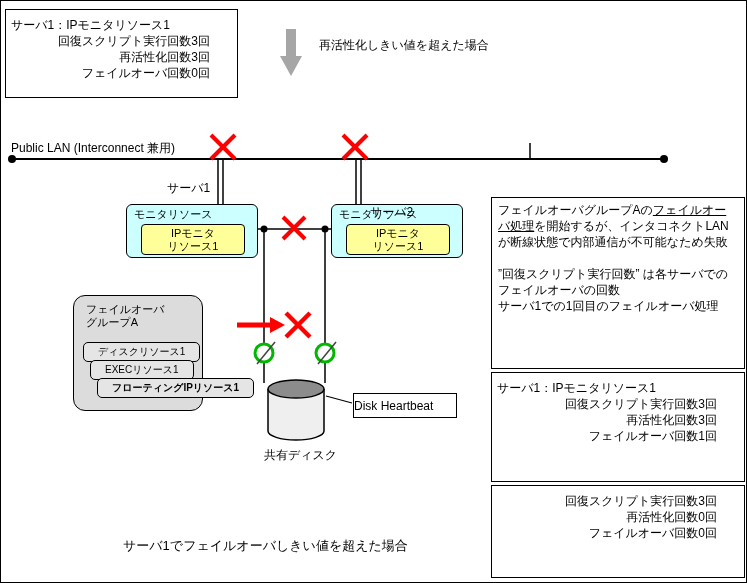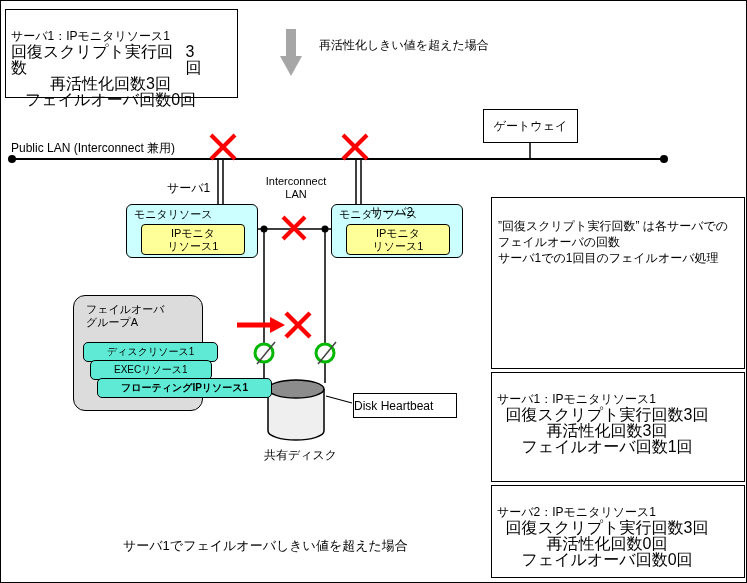--- a/index.html
+++ b/index.html
@@ -7,44 +7,44 @@
     position:relative;width:747px;height:583px;background:#fff;
     box-sizing:border-box;border:1px solid #000;overflow:hidden;
     font-family:"Liberation Sans","DejaVu Sans",sans-serif;
     color:#000;font-size:12px;
   }
   svg.overlay{position:absolute;left:0;top:0;z-index:1;}
   .lbl{position:absolute;z-index:3;white-space:nowrap;}
   .box{position:absolute;z-index:2;background:#fff;border:1px solid #000;box-sizing:border-box;}
 
   
-  .stat-box{padding:18px 5px;z-index:4;}
+  .stat-box{padding:7px 5px;z-index:4;}
   .stat-title{font-size:12px;line-height:16px;}
-  .stat-row{display:flex;justify-content:center;padding-right:22px;font-size:16px;line-height:16px;}
+  .stat-row{display:flex;justify-content:flex-end;padding-right:22px;font-size:12px;line-height:16px;}
 
   
   .desc-box{padding:4px 6px;font-size:12px;line-height:16px;z-index:4;}
   .desc-p{white-space:normal;}
   .ul{text-decoration:underline;}
 
   
   .gw-box{display:flex;align-items:center;justify-content:center;font-size:12px;}
   .hb-box{display:flex;align-items:center;justify-content:flex-start;font-size:12px;z-index:4;}
 
   
   .monitor-box{position:absolute;z-index:2;background:#ccffff;border:1px solid #000;border-radius:6px;box-sizing:border-box;}
   .monitor-label{position:absolute;left:7px;top:2px;font-size:11px;}
   .ip-box{position:absolute;left:14px;top:19px;width:104px;height:31px;background:#ffff99;border:1px solid #000;border-radius:4px;
           display:flex;flex-direction:column;align-items:center;justify-content:center;font-size:11px;line-height:13px;box-sizing:border-box;}
 
   
   .group-box{position:absolute;z-index:2;background:#dcdcdc;border:1px solid #000;border-radius:12px;box-sizing:border-box;}
   .group-title{position:absolute;left:12px;top:7px;font-size:11px;line-height:13px;}
-  .res-box{position:absolute;z-index:3;background:#5eead4;border:1px solid #000;border-radius:5px;
-           font-size:10px;line-height:16px;padding:1px 23px;white-space:nowrap;box-sizing:border-box;}
+  .res-box{position:absolute;z-index:3;background:#e5e5e5;border:1px solid #000;border-radius:5px;
+           font-size:10px;line-height:16px;padding:1px 14px;white-space:nowrap;box-sizing:border-box;}
 
   .interconnect-label{position:absolute;z-index:3;width:82px;text-align:center;font-size:11px;line-height:13px;}
   .small-note{font-size:12px;}
   .bottom-note{font-size:13px;}
 </style>
 </head>
 <body>
 
 <div class="canvas">
 
@@ -131,33 +131,26 @@
       <span>3回</span>
     </div>
     <div class="stat-row">
       <span>フェイルオーバ回数</span>
       <span>0回</span>
     </div>
   </div>
 
   <div class="lbl small-note" style="left:318px;top:36px;">再活性化しきい値を超えた場合</div>
 
-  <div class="box gw-box" style="left:482px;top:108px;width:95px;height:34px;">
-    <span>ゲートウェイ</span>
-  </div>
 
   <div class="lbl" style="left:10px;top:139px;">Public LAN (Interconnect 兼用)</div>
 
   <div class="lbl" style="left:166px;top:179px;">サーバ1</div>
   <div class="lbl" style="left:369px;top:179px;margin-top:24px;">サーバ2</div>
 
-  <div class="interconnect-label" style="left:254px;top:174px;">
-    <div>Interconnect</div>
-    <div>LAN</div>
-  </div>
 
   <div class="monitor-box" style="left:125px;top:203px;width:132px;height:54px;">
     <div class="monitor-label">モニタリソース</div>
     <div class="ip-box">
       <div>IPモニタ</div>
       <div>リソース1</div>
     </div>
   </div>
 
   <div class="monitor-box" style="left:330px;top:203px;width:132px;height:54px;">
@@ -178,20 +171,23 @@
   <div class="res-box" style="left:89px;top:359px;">EXECリソース1</div>
   <div class="res-box" style="left:96px;top:377px;font-weight:bold;">フローティングIPリソース1</div>
 
   <div class="box hb-box" style="left:352px;top:392px;width:104px;height:25px;">
     <span>Disk Heartbeat</span>
   </div>
 
   <div class="lbl" style="left:263px;top:446px;">共有ディスク</div>
 
   <div class="box desc-box" style="left:490px;top:196px;width:254px;height:172px;">
+    <div class="desc-p">
+      <span>フェイルオーバグループAの</span><span class="ul">フェイルオーバ処理</span><span>を開始するが、インタコネクトLANが断線状態で内部通信が不可能なため失敗</span>
+    </div>
     <div class="desc-p" style="margin-top:16px;">”回復スクリプト実行回数” は各サーバでのフェイルオーバの回数</div>
     <div class="desc-p">サーバ1での1回目のフェイルオーバ処理</div>
   </div>
 
   <div class="box stat-box" style="left:490px;top:371px;width:254px;height:110px;">
     <div class="stat-title">サーバ1：IPモニタリソース1</div>
     <div class="stat-row">
       <span>回復スクリプト実行回数</span>
       <span>3回</span>
     </div>
@@ -199,21 +195,20 @@
       <span>再活性化回数</span>
       <span>3回</span>
     </div>
     <div class="stat-row">
       <span>フェイルオーバ回数</span>
       <span>1回</span>
     </div>
   </div>
 
   <div class="box stat-box" style="left:490px;top:484px;width:254px;height:93px;">
-    <div class="stat-title">サーバ2：IPモニタリソース1</div>
     <div class="stat-row">
       <span>回復スクリプト実行回数</span>
       <span>3回</span>
     </div>
     <div class="stat-row">
       <span>再活性化回数</span>
       <span>0回</span>
     </div>
     <div class="stat-row">
       <span>フェイルオーバ回数</span>

